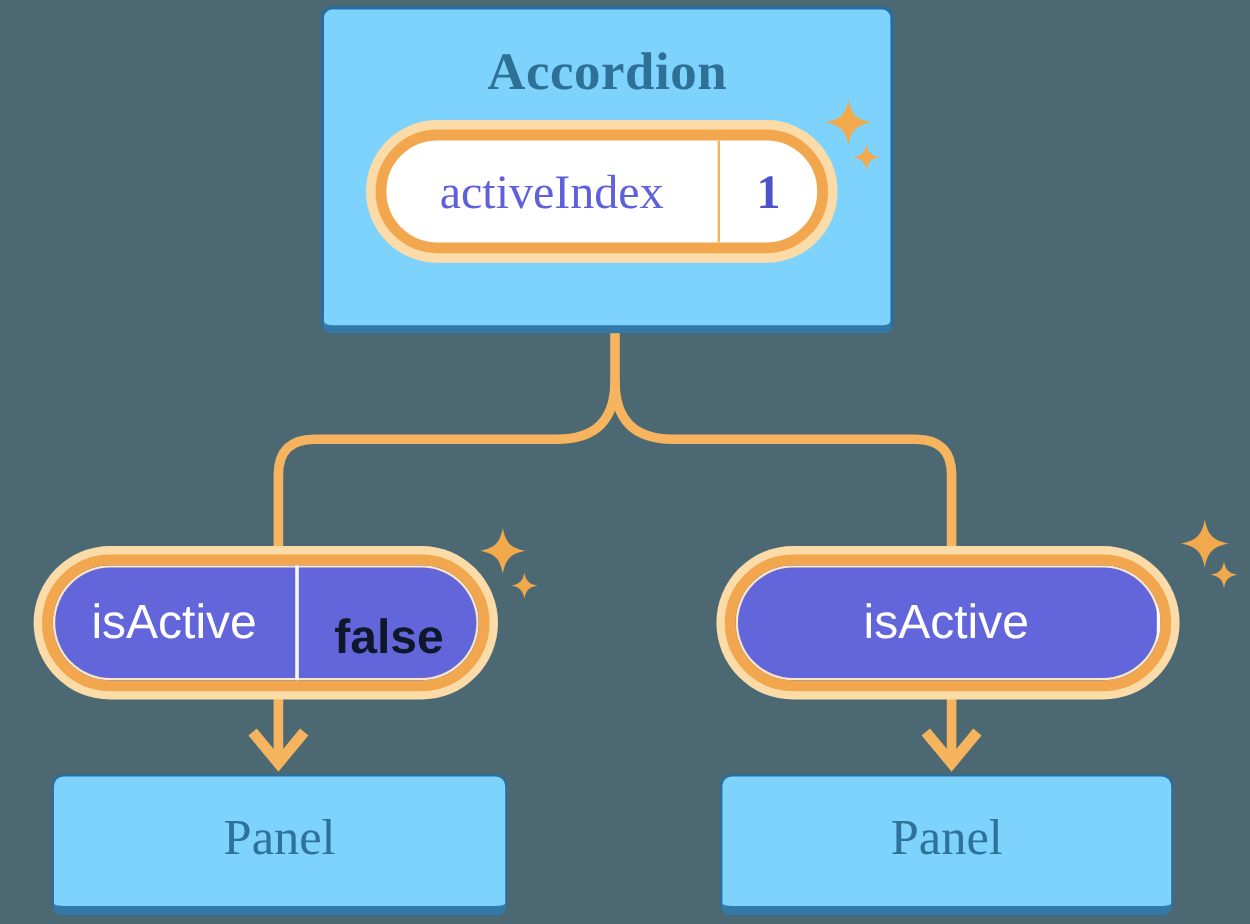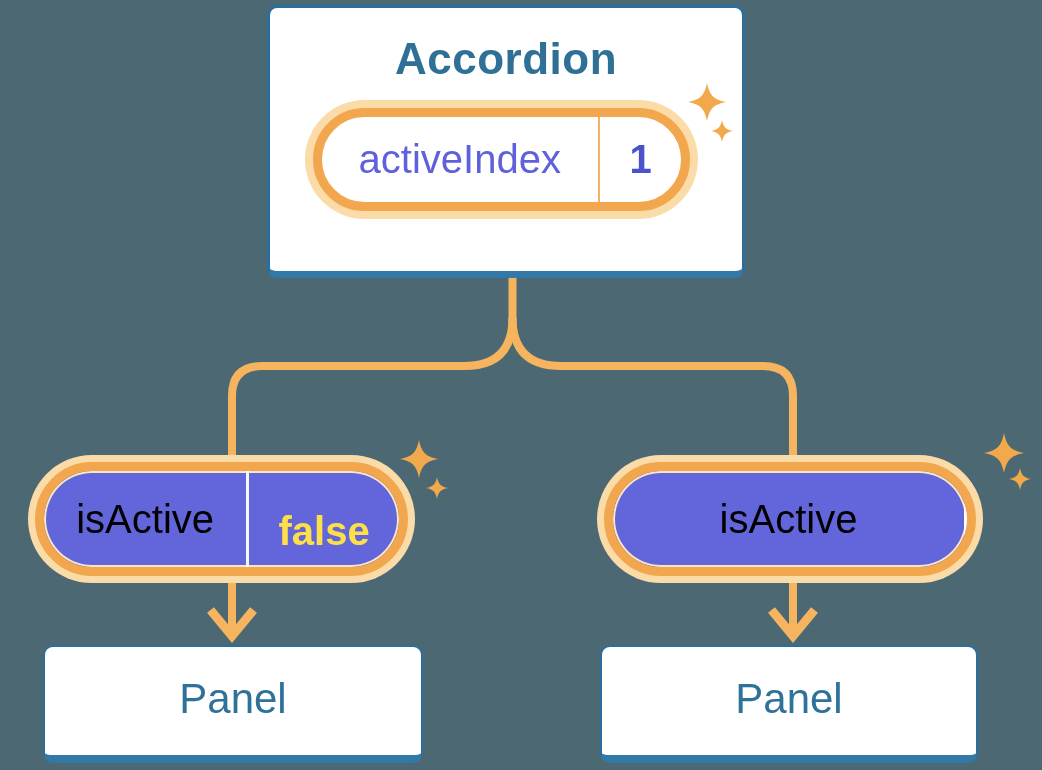--- a/index.html
+++ b/index.html
@@ -7,23 +7,23 @@
     position:relative;width:1042px;height:770px;overflow:hidden;
     background:#4C6973;
     font-family:"Liberation Sans", sans-serif;
   }
   svg.wires{position:absolute;left:0;top:0;z-index:1;}
   .wire{stroke:#F6B45F;stroke-width:8;fill:none;}
   .arrowhead{stroke:#F6B45F;stroke-width:9;fill:none;stroke-linejoin:miter;}
 
   
   .node-box{
-    position:absolute;z-index:2;background:#ffffff;
+    position:absolute;z-index:2;background:#7dd3fc;
     border:3px solid #2B6E9D;border-bottom:7px solid #3279A8;
-    border-radius:10px;box-sizing:border-box;
+    border-radius:10px;box-sizing:border-box;font-family:Liberation Serif, serif;
   }
   .node-box.root{left:267px;top:5px;width:478px;height:273px;}
   .node-box.panel{border-width:2.5px;border-bottom-width:8px;}
   .node-box.panel-left{left:43px;top:645px;width:380px;height:118px;}
   .node-box.panel-right{left:600px;top:645px;width:378px;height:118px;}
   .node-title{
     position:absolute;top:26px;left:0;width:100%;text-align:center;
     font-size:44px;font-weight:600;color:#2E7096;letter-spacing:.5px;
   }
   .panel-label{
@@ -46,23 +46,23 @@
     box-shadow:0 0 0 7px #FBDCA9, inset 0 0 0 2px #F8E7C2;
   }
   .pill.purple.p-left{left:35px;top:462px;width:373px;height:114px;}
   .pill.purple.p-right{left:604px;top:462px;width:372px;height:114px;}
   .pill-label,.pill-value{
     display:flex;align-items:center;justify-content:center;font-size:40px;
   }
   .pill.white .pill-label{flex:1;color:#5F60DB;}
   .pill.white .pill-value{width:81px;color:#4B52CC;font-weight:bold;}
   .pill.white .pill-divider{width:2.5px;background:#F5B263;}
-  .pill.purple .pill-label{flex:1.35;color:#000000;}
+  .pill.purple .pill-label{flex:1.35;color:#ffffff;}
   .pill.purple.p-right .pill-label{flex:1.6;}
-  .pill.purple .pill-value{flex:1;color:#fde047;font-weight:bold;margin-top:25px;}
+  .pill.purple .pill-value{flex:1;color:#0f172a;font-weight:bold;margin-top:25px;}
   .pill.purple .pill-divider{width:3px;background:rgba(255,255,255,.95);}
 
   
   .sparkle{position:absolute;z-index:3;}
   .sparkle path{fill:#F1A94C;}
 </style>
 </head>
 <body>
 
 <div class="canvas">

